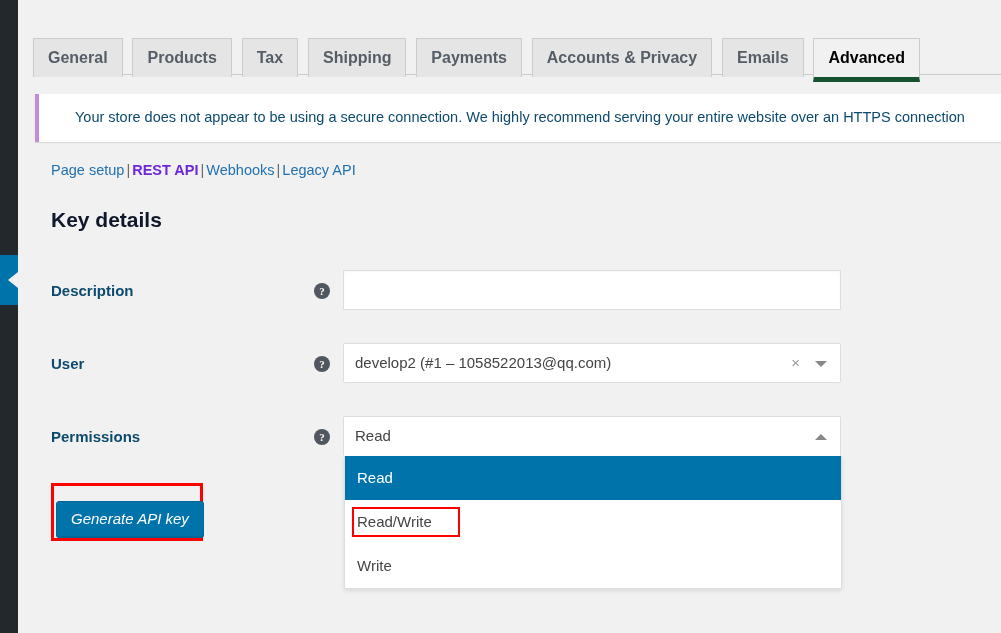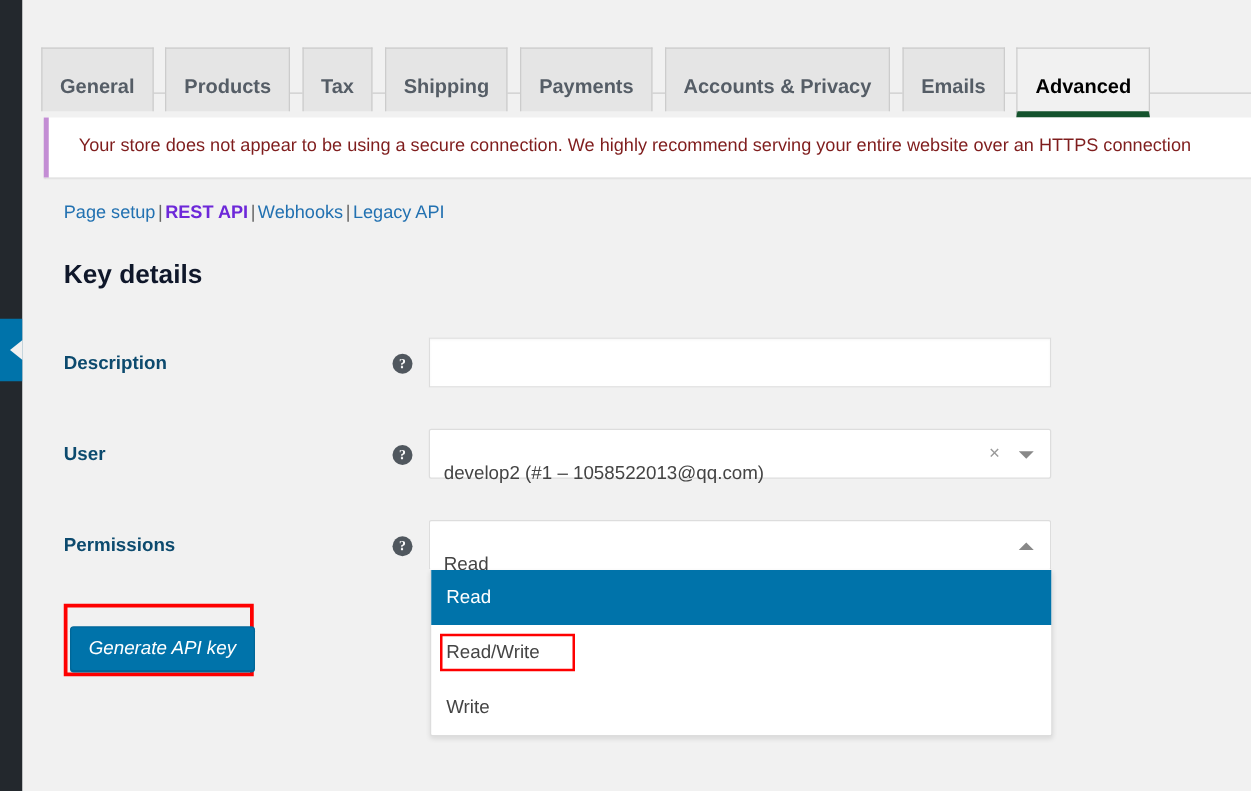--- a/index.html
+++ b/index.html
@@ -65,21 +65,21 @@
     height: 38px;
     border-bottom: 1px solid #ccc;
     box-sizing: border-box;
     white-space: nowrap;
   }
   .nav-tab {
     display: inline-block;
     position: relative;
     top: 1px;
     margin: 0 6px -1px 0;
-    padding: 20px 14px 9px;
+    padding: 8px 14px 9px;
     font-size: 16px;
     font-weight: 700;
     line-height: 1.33;
     color: #555d66;
     background: #e5e5e5;
     border: 1px solid #ccc;
     border-bottom: none;
     text-decoration: none;
     box-sizing: border-box;
     vertical-align: top;
@@ -99,24 +99,24 @@
     height: 48px;
     background: #fff;
     border-left: 4px solid #c38dd4;
     box-shadow: 0 1px 1px 0 rgba(0,0,0,.1);
     box-sizing: border-box;
     display: flex;
     align-items: center;
     overflow: hidden;
   }
   .notice p {
-    margin: 0;
+    margin: 12px;
     padding: 0 0 0 24px;
     font-size: 14.5px;
-    color: #7f1d1d;
+    color: #0c4a6e;
     line-height: 1.5;
     white-space: nowrap;
     text-align: right;
   }
 
   
   .subsubsub {
     position: absolute;
     left: 33px;
     top: 162px;
@@ -210,21 +210,21 @@
     height: 40px;
     box-sizing: border-box;
     border: 1px solid #ddd;
     background: #fff;
     border-radius: 2px;
     cursor: pointer;
   }
   .select2 .s2-text {
     position: absolute;
     left: 11px;
-    top: 16px;
+    top: 0;
     line-height: 38px;
     font-size: 15px;
     color: #444;
     white-space: nowrap;
   }
   .s2-clear {
     position: absolute;
     right: 40px;
     top: 0;
     line-height: 38px;

